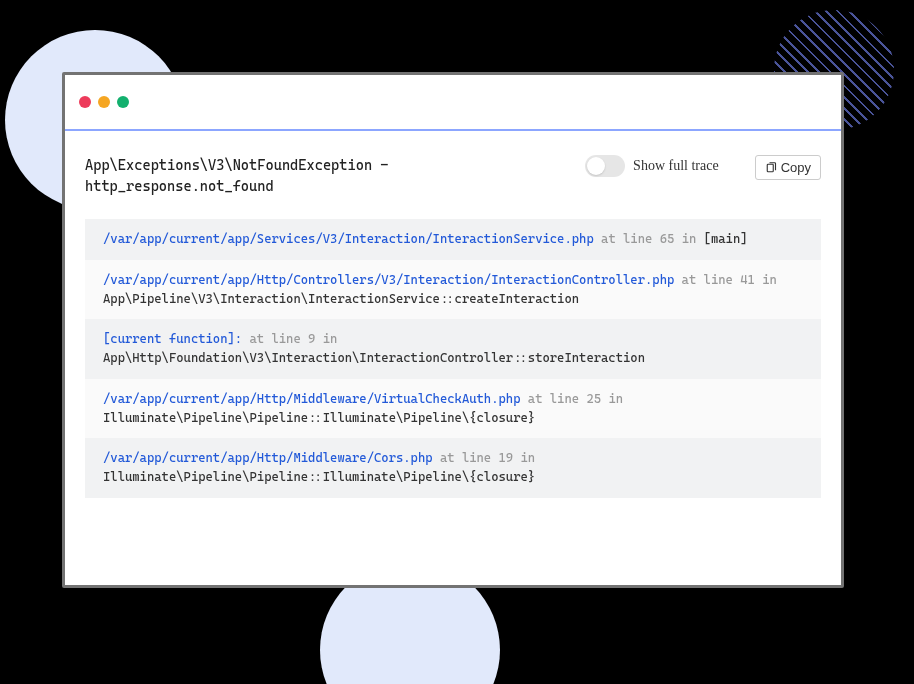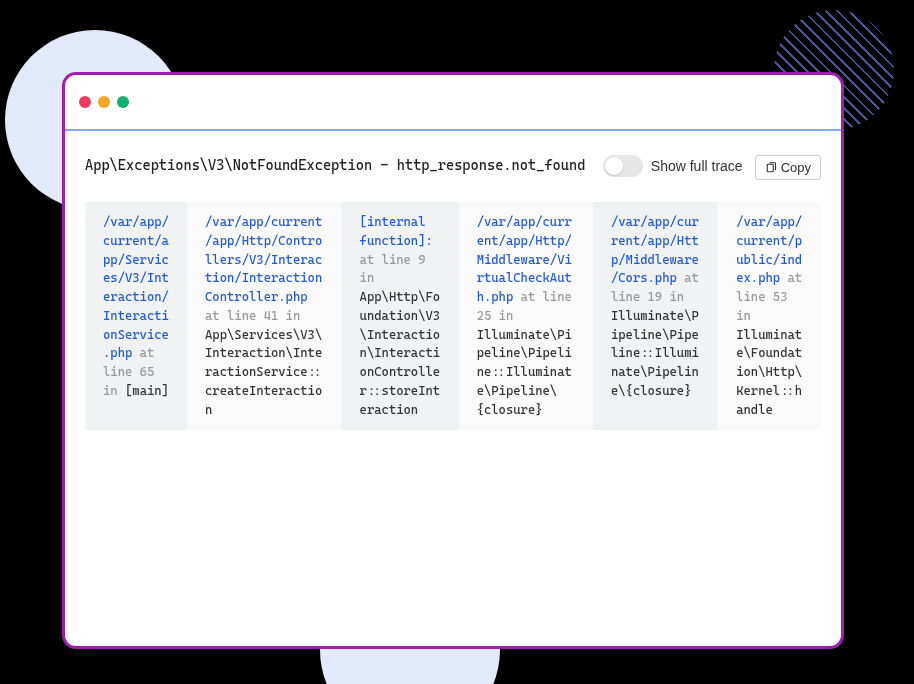--- a/index.html
+++ b/index.html
@@ -41,24 +41,24 @@
       right: 20px;
       top: 10px;
       background: repeating-linear-gradient(45deg, #7b8cff 0, #7b8cff 2px, transparent 2px, transparent 8px);
       opacity: 0.6;
     }
     .window {
       position: absolute;
       left: 62px;
       top: 72px;
       width: 782px;
-      height: 577px;
+      height: 516px;
       background: #fff;
-      border: 3px solid #a21caf;
-      border-radius: 14px;
+      border: 3px solid #737373;
+      border-radius: 2px;
       overflow: hidden;
     }
     .title-bar {
       height: 56px;
       border-bottom: 2px solid #8ca6ff;
       display: flex;
       align-items: center;
       padding-left: 14px;
       gap: 7px;
     }
@@ -106,42 +106,43 @@
       height: 18px;
       background: #fff;
       border-radius: 50%;
       top: 2px;
       left: 2px;
       box-shadow: 0 1px 2px rgba(0,0,0,0.15);
     }
     .toggle-label {
       font-size: 14px;
       color: #333;
-      font-family: Liberation Sans, sans-serif;
+      font-family: Liberation Serif, serif;
     }
     .copy-btn {
       display: flex;
       align-items: center;
       gap: 4px;
       padding: 4px 9px;
       border: 1px solid #ccc;
       border-radius: 3px;
       font-size: 13px;
       background: #fff;
       color: #333;
       font-family: -apple-system, BlinkMacSystemFont, 'Segoe UI', sans-serif;
       cursor: pointer;
+      margin-left: 24px;
     }
     .copy-icon {
       width: 12px;
       height: 12px;
     }
     .trace-list {
       display: flex;
-      flex-direction: row;
+      flex-direction: column;
     }
     .trace-item {
       padding: 11px 18px;
       font-size: 12.5px;
       line-height: 1.5;
       font-family: ui-monospace, 'SF Mono', Monaco, 'Cascadia Code', monospace;
       word-break: break-word;
     }
     .trace-item:nth-child(odd) {
       background: #f1f2f3;
@@ -191,29 +192,26 @@
         </svg>
         <span>Copy</span>
       </button>
     </div>
 
     <div class="trace-list">
       <div class="trace-item">
         <span class="file-link">/var/app/current/app/Services/V3/Interaction/InteractionService.php</span><span class="loc-text"> at line 65  in </span><span class="ctx-text">[main]</span>
       </div>
       <div class="trace-item">
-        <span class="file-link">/var/app/current/app/Http/Controllers/V3/Interaction/InteractionController.php</span><span class="loc-text"> at line 41  in </span><span class="ctx-text">App\Services\V3\Interaction\InteractionService::createInteraction</span>
-      </div>
-      <div class="trace-item">
-        <span class="file-link">[internal function]:</span><span class="loc-text"> at line 9  in </span><span class="ctx-text">App\Http\Foundation\V3\Interaction\InteractionController::storeInteraction</span>
+        <span class="file-link">/var/app/current/app/Http/Controllers/V3/Interaction/InteractionController.php</span><span class="loc-text"> at line 41  in </span><span class="ctx-text">App\Pipeline\V3\Interaction\InteractionService::createInteraction</span>
+      </div>
+      <div class="trace-item">
+        <span class="file-link">[current function]:</span><span class="loc-text"> at line 9  in </span><span class="ctx-text">App\Http\Foundation\V3\Interaction\InteractionController::storeInteraction</span>
       </div>
       <div class="trace-item">
         <span class="file-link">/var/app/current/app/Http/Middleware/VirtualCheckAuth.php</span><span class="loc-text"> at line 25  in </span><span class="ctx-text">Illuminate\Pipeline\Pipeline::Illuminate\Pipeline\{closure}</span>
       </div>
       <div class="trace-item">
         <span class="file-link">/var/app/current/app/Http/Middleware/Cors.php</span><span class="loc-text"> at line 19  in </span><span class="ctx-text">Illuminate\Pipeline\Pipeline::Illuminate\Pipeline\{closure}</span>
-      </div>
-      <div class="trace-item">
-        <span class="file-link">/var/app/current/public/index.php</span><span class="loc-text"> at line 53  in </span><span class="ctx-text">Illuminate\Foundation\Http\Kernel::handle</span>
       </div>
     </div>
   </div>
 </div>
 
 </body></html>

